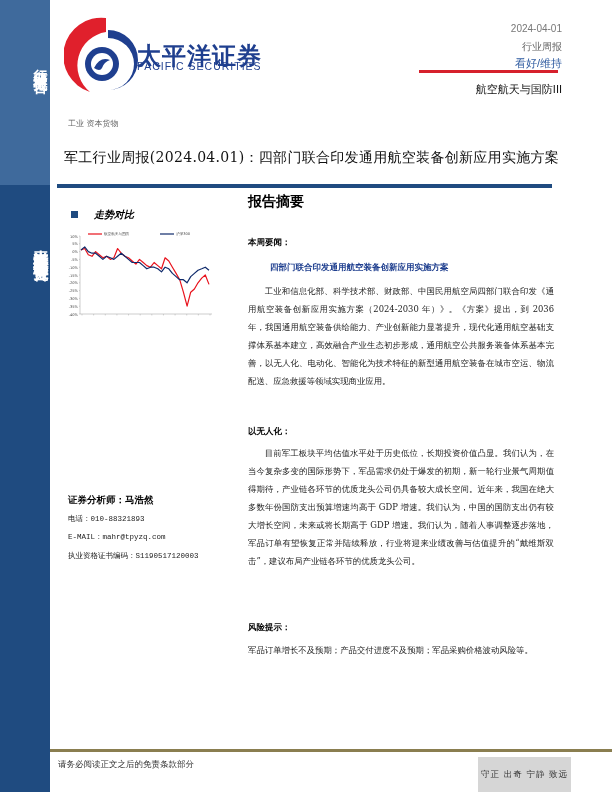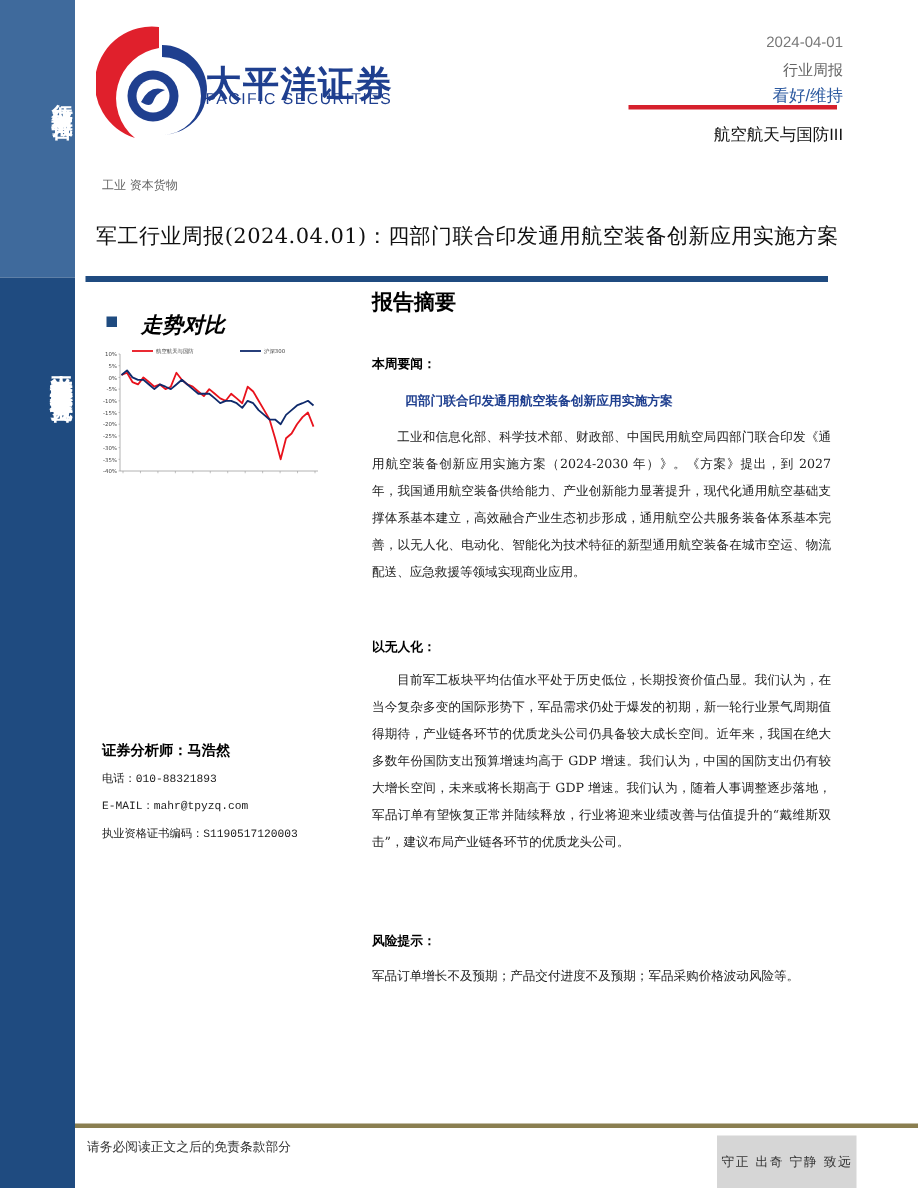--- a/index.html
+++ b/index.html
@@ -19,21 +19,21 @@
   .hdr-type { top:40px; font-size:10px; color:#666; }
   .hdr-rating { top:56px; font-size:11px; color:#2d5aa0; }
   .red-rule { position:absolute; left:419px; top:70px; width:139px; height:3px; background:#d6202c; }
   .hdr-sector { top:82px; font-size:11px; color:#111;padding-left:19px; }
 
   .breadcrumb { position:absolute; left:68px; top:118px; font-size:8px; color:#666; }
   .title { position:absolute; left:64px; top:149px; font-size:14px; color:#111; font-family:"DejaVu Serif", serif; white-space:nowrap; letter-spacing:0.3px; }
   .blue-rule { position:absolute; left:57px; top:184px; width:495px; height:4px; background:#1f4b80; }
 
   .trend-sq { position:absolute; left:71px; top:211px; width:7px; height:7px; background:#1f4b80; }
-  .trend-title { position:absolute; left:94px; top:208px; font-size:14px; font-weight:bold; font-family:"DejaVu Serif", serif; font-style:italic; }
+  .trend-title { position:absolute; left:94px; top:208px; font-size:10px; font-weight:bold; font-family:"DejaVu Serif", serif; font-style:italic; }
   .chart { position:absolute; left:60px; top:228px; width:160px; height:98px; }
 
   .analyst { position:absolute; left:68px; font-size:7.5px; color:#222; font-family:"Liberation Mono", monospace; }
   .analyst-name { top:494px; font-size:9.5px; font-weight:bold; font-family:"DejaVu Serif", serif; color:#000; }
   .analyst-phone { top:514px; }
   .analyst-email { top:532px; }
   .analyst-cert { top:551px; }
 
   .summary-title { position:absolute; left:248px; top:193px; font-size:14px; font-weight:bold; font-family:"DejaVu Serif", serif; }
   .sec-label { position:absolute; left:248px; font-size:8.5px; font-weight:bold; font-family:"DejaVu Serif", serif; }
@@ -139,21 +139,21 @@
   </svg>
 
 <div class="analyst analyst-name">证券分析师：马浩然</div>
 <div class="analyst analyst-phone">电话：010-88321893</div>
 <div class="analyst analyst-email">E-MAIL：mahr@tpyzq.com</div>
 <div class="analyst analyst-cert">执业资格证书编码：S1190517120003</div>
 
 <div class="summary-title">报告摘要</div>
 <div class="sec-label sec-news">本周要闻：</div>
 <div class="news-head">四部门联合印发通用航空装备创新应用实施方案</div>
-<div class="para para-news">工业和信息化部、科学技术部、财政部、中国民用航空局四部门联合印发《通用航空装备创新应用实施方案（2024-2030 年）》。《方案》提出，到 2027 年，我国通用航空装备供给能力、产业创新能力显著提升，现代化通用航空基础支撑体系基本建立，高效融合产业生态初步形成，通用航空公共服务装备体系基本完善，以无人化、电动化、智能化为技术特征的新型通用航空装备在城市空运、物流配送、应急救援等领域实现商业应用。</div>
+<div class="para para-news">工业和信息化部、科学技术部、财政部、中国民用航空局四部门联合印发《通用航空装备创新应用实施方案（2024-2030 年）》。《方案》提出，到 2036 年，我国通用航空装备供给能力、产业创新能力显著提升，现代化通用航空基础支撑体系基本建立，高效融合产业生态初步形成，通用航空公共服务装备体系基本完善，以无人化、电动化、智能化为技术特征的新型通用航空装备在城市空运、物流配送、应急救援等领域实现商业应用。</div>
 <div class="sec-label sec-view">以无人化：</div>
 <div class="para para-view">目前军工板块平均估值水平处于历史低位，长期投资价值凸显。我们认为，在当今复杂多变的国际形势下，军品需求仍处于爆发的初期，新一轮行业景气周期值得期待，产业链各环节的优质龙头公司仍具备较大成长空间。近年来，我国在绝大多数年份国防支出预算增速均高于 GDP 增速。我们认为，中国的国防支出仍有较大增长空间，未来或将长期高于 GDP 增速。我们认为，随着人事调整逐步落地，军品订单有望恢复正常并陆续释放，行业将迎来业绩改善与估值提升的“戴维斯双击”，建议布局产业链各环节的优质龙头公司。</div>
 <div class="sec-label sec-risk">风险提示：</div>
 <div class="para para-risk">军品订单增长不及预期；产品交付进度不及预期；军品采购价格波动风险等。</div>
 
 <div class="footer-rule"></div>
 <div class="footer-left">请务必阅读正文之后的免责条款部分</div>
 <div class="footer-right">守正 出奇 宁静 致远</div>
 
 </body></html>

